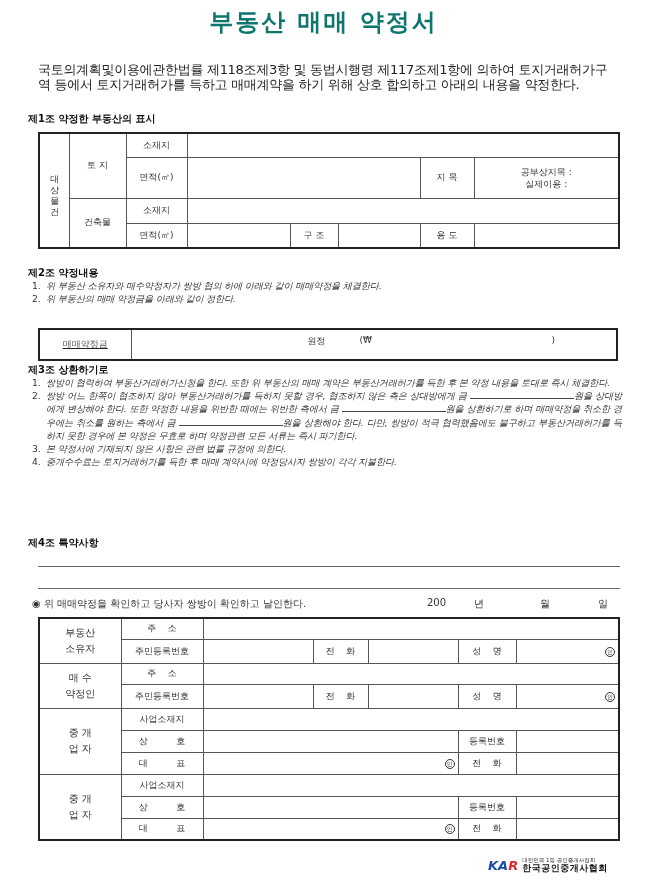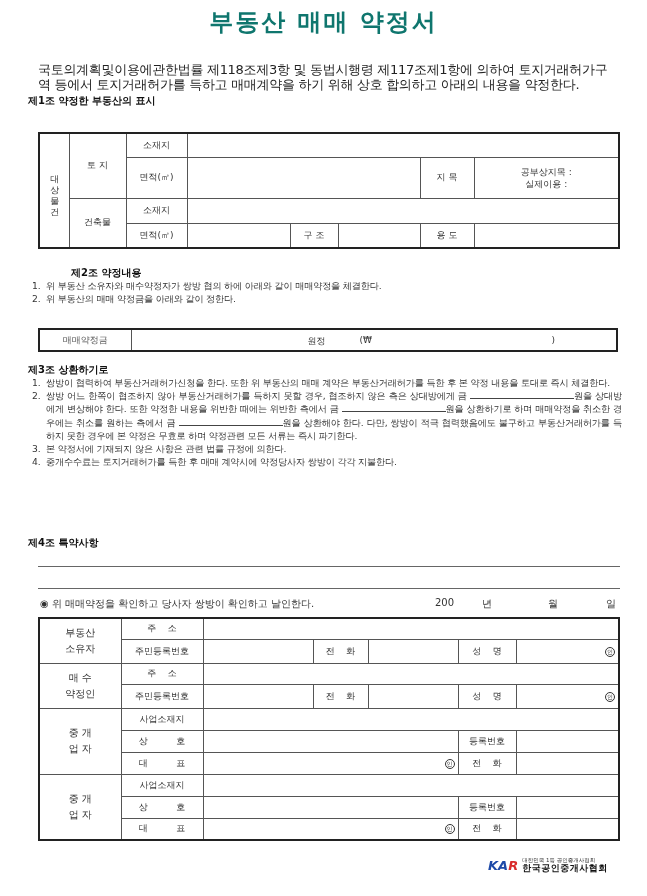--- a/index.html
+++ b/index.html
@@ -8,21 +8,21 @@
   .title { position: absolute; left: 0; top: 6px; width: 647px; text-align: center;
            font-family: "DejaVu Serif", "Liberation Serif", serif; font-weight: bold;
            font-size: 24px; letter-spacing: 2px; color: #0f766e; }
   .intro { position: absolute; left: 38px; top: 62px; width: 580px; font-size: 13px;
            font-weight: normal; line-height: 15px; color: #222; letter-spacing: -0.3px; }
   .sec { position: absolute; left: 28px; font-size: 10px; font-weight: bold; color: #111; }
   .para { position: absolute; left: 28px; width: 596px; font-size: 9.2px; line-height: 13.2px;
           color: #333; letter-spacing: -0.2px; }
   .para .item { display: flex; }
   .para .num { width: 14px; flex: none; }
-  .para .txt { flex: 1; text-align: justify; }
+  .para .txt { flex: 1; text-align: justify; font-style: italic; }
   .blank { display: inline-block; border-bottom: 1px solid #444; height: 9px; vertical-align: baseline; }
   table { border-collapse: collapse; position: absolute; table-layout: fixed; }
   td { border: 1px solid #555; font-size: 9px; color: #333; padding: 0 3px; text-align: center;
        overflow: hidden; white-space: nowrap; }
   .t-outer { border: 2px solid #222; }
   .left { text-align: center; }
   .right { text-align: right; }
   .hr { position: absolute; left: 38px; width: 582px; height: 0; border-top: 1.5px solid #666; }
   .seal { display: inline-block; width: 8px; height: 8px; border: 1px solid #333; border-radius: 50%;
           font-size: 6px; line-height: 8px; text-align: center; }
@@ -33,21 +33,21 @@
   .logo-small { font-size: 5.5px; color: #333; }
   .logo-big { font-size: 9px; font-weight: bold; color: #111; letter-spacing: 0.5px; }
   .vtext { writing-mode: vertical-rl; text-orientation: upright; letter-spacing: 2px; }
 </style>
 </head>
 <body>
 
 <div class="title">부동산 매매 약정서</div>
 <div class="intro">국토의계획및이용에관한법률 제118조제3항 및 동법시행령 제117조제1항에 의하여 토지거래허가구역 등에서 토지거래허가를 득하고 매매계약을 하기 위해 상호 합의하고 아래의 내용을 약정한다.</div>
 
-<div class="sec" style="top:94px;">제1조 약정한 부동산의 표시</div>
+<div class="sec" style="top:112px;">제1조 약정한 부동산의 표시</div>
 <table class="t-outer" style="left:38px; top:132px; width:580px;">
   <colgroup>
     <col style="width:30px">
       <col style="width:57px">
       <col style="width:61px">
       <col style="width:103px">
     <col style="width:48px">
       <col style="width:82px">
       <col style="width:54px">
       <col style="width:145px">
@@ -77,38 +77,38 @@
     <td>면적(㎡)</td>
     <td></td>
     <td>구  조</td>
     <td></td>
     <td>용  도</td>
     <td></td>
   </tr>
 </tbody>
   </table>
 
-<div class="sec" style="top:266px;margin-left:43px;">제2조 약정내용</div>
+<div class="sec" style="top:266px;">제2조 약정내용</div>
 <div class="para" style="top:279px; left:32px;">
   <div class="item">
       <span class="num">1.</span>
       <span class="txt">위 부동산 소유자와 매수약정자가 쌍방 협의 하에 아래와 같이 매매약정을 체결한다.</span>
     </div>
   <div class="item">
       <span class="num">2.</span>
       <span class="txt">위 부동산의 매매 약정금을 아래와 같이 정한다.</span>
     </div>
 </div>
 <table class="t-outer" style="left:38px; top:328px; width:580px;">
   <colgroup>
       <col style="width:92px">
       <col>
     </colgroup>
   <tbody>
-      <tr style="height:22px;">
+      <tr style="height:31px;text-decoration:underline;">
     <td style="color:#555;">매매약정금</td>
     <td style="position:relative;">
       <span style="position:absolute; left:176px; top:5px;">원정</span>
       <span style="position:absolute; left:228px; top:5px;">(₩</span>
       <span style="position:absolute; left:420px; top:5px;">)</span>
     </td>
   </tr>
 </tbody>
   </table>
 
@@ -134,21 +134,21 @@
   <div class="item">
       <span class="num">4.</span>
       <span class="txt">중개수수료는 토지거래허가를 득한 후 매매 계약시에 약정당사자 쌍방이 각각 지불한다.</span>
     </div>
 </div>
 
 <div class="sec" style="top:536px;">제4조 특약사항</div>
 <div class="hr" style="top:566px;"></div>
 <div class="hr" style="top:588px;"></div>
 
-<div style="position:absolute; left:40px; top:597px; width:590px; font-size:10px; color:#333; white-space:nowrap;">
+<div style="position:absolute; left:32px; top:597px; width:590px; font-size:10px; color:#333; white-space:nowrap;">
   <span>◉</span>
   <span>위 매매약정을 확인하고 당사자 쌍방이 확인하고 날인한다.</span>
   <span style="position:absolute; left:395px;">200</span>
   <span style="position:absolute; left:442px;">년</span>
   <span style="position:absolute; left:508px;">월</span>
   <span style="position:absolute; left:566px;">일</span>
 </div>
 
 <table class="t-outer" style="left:38px; top:617px; width:580px;">
   <colgroup>

